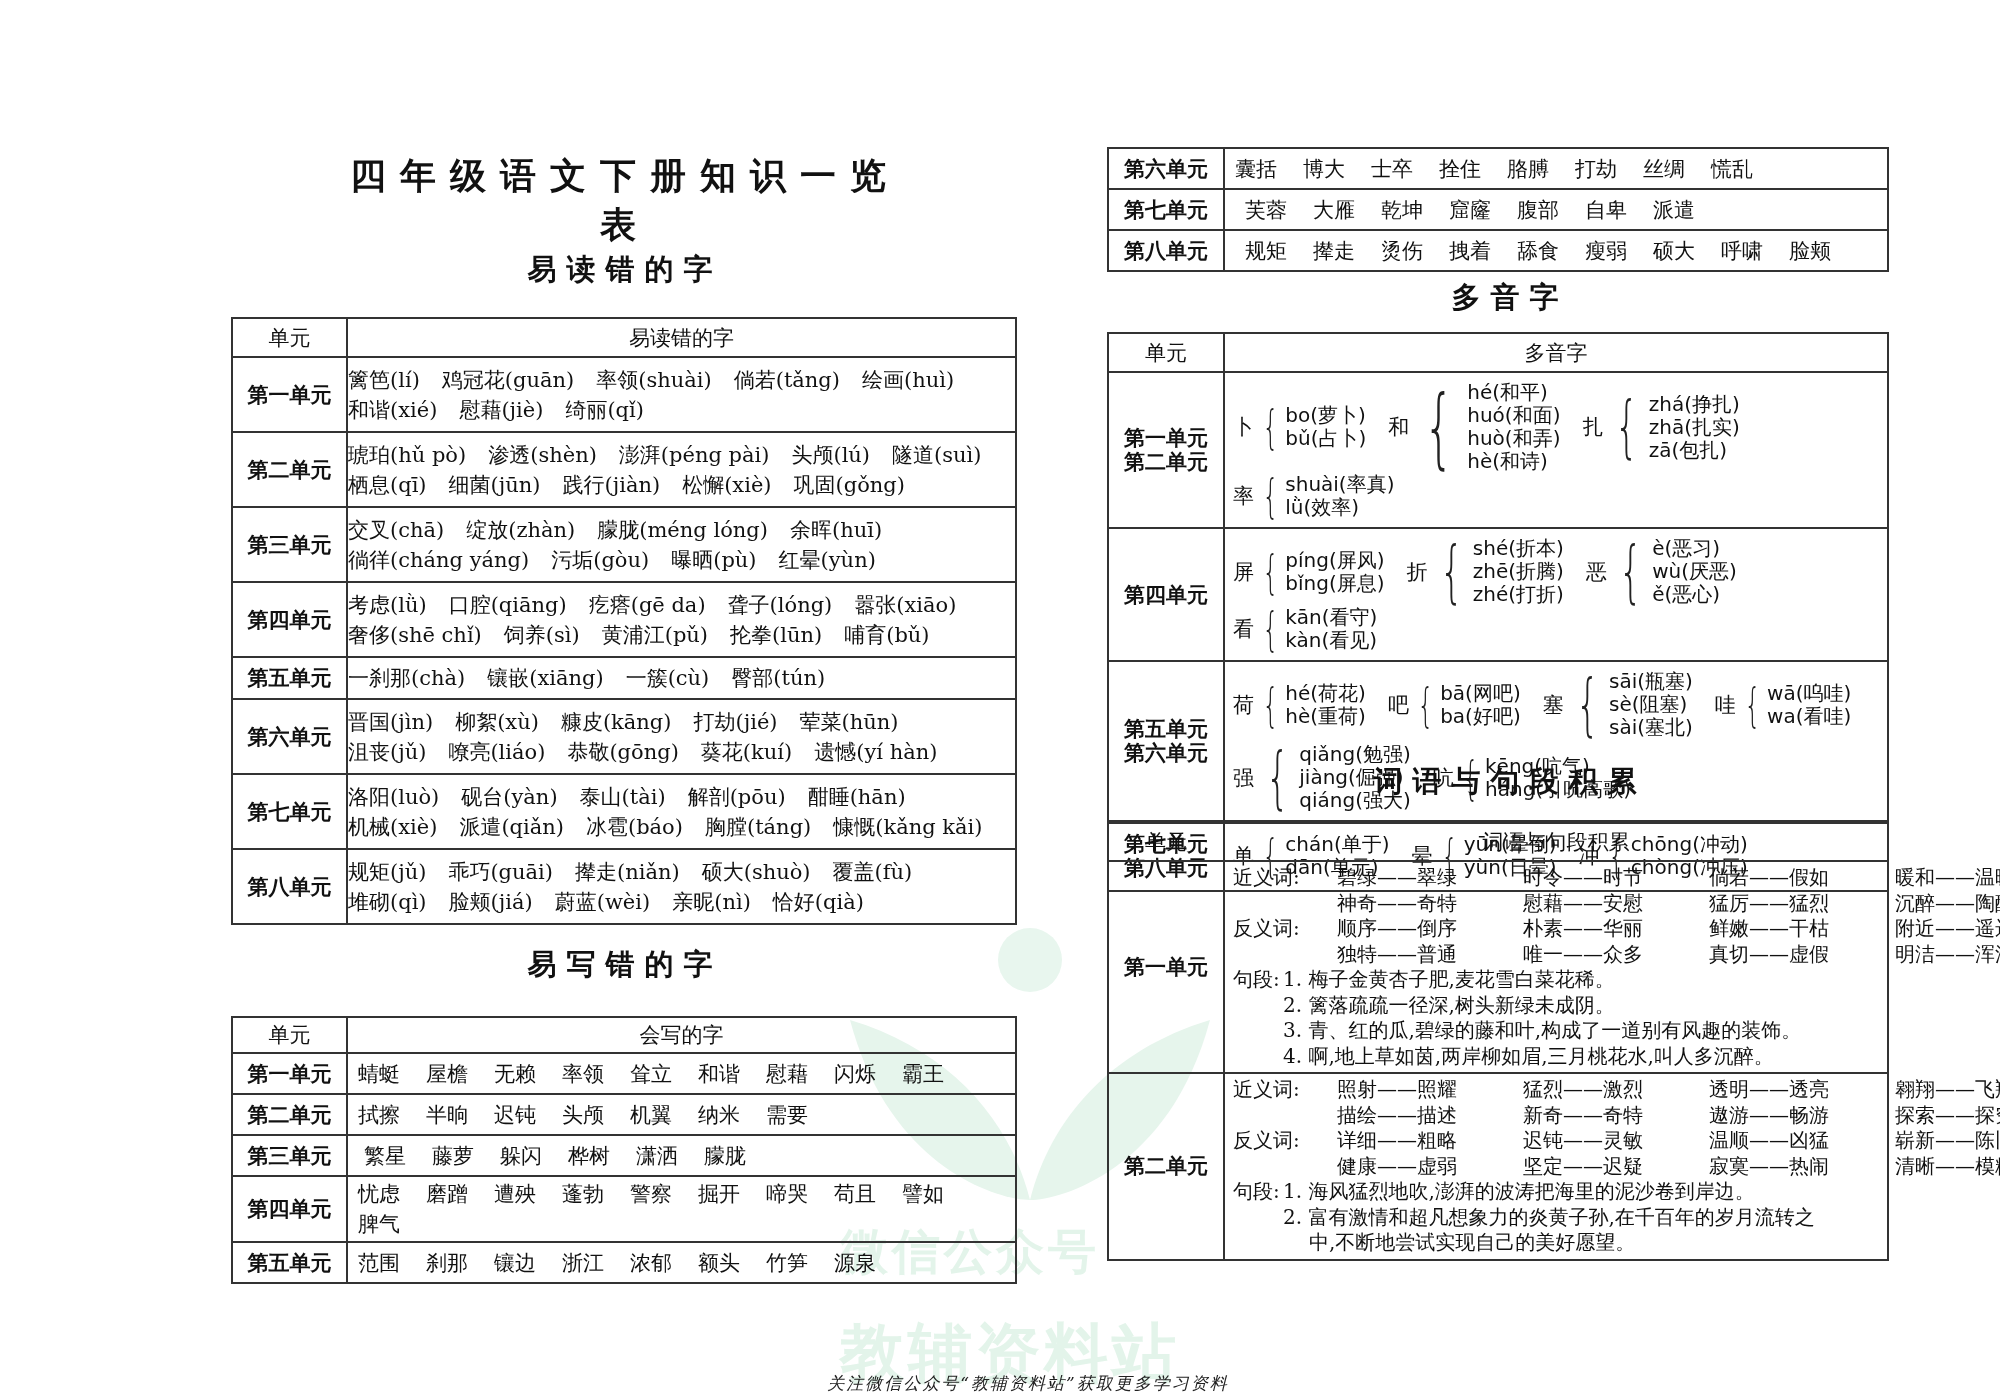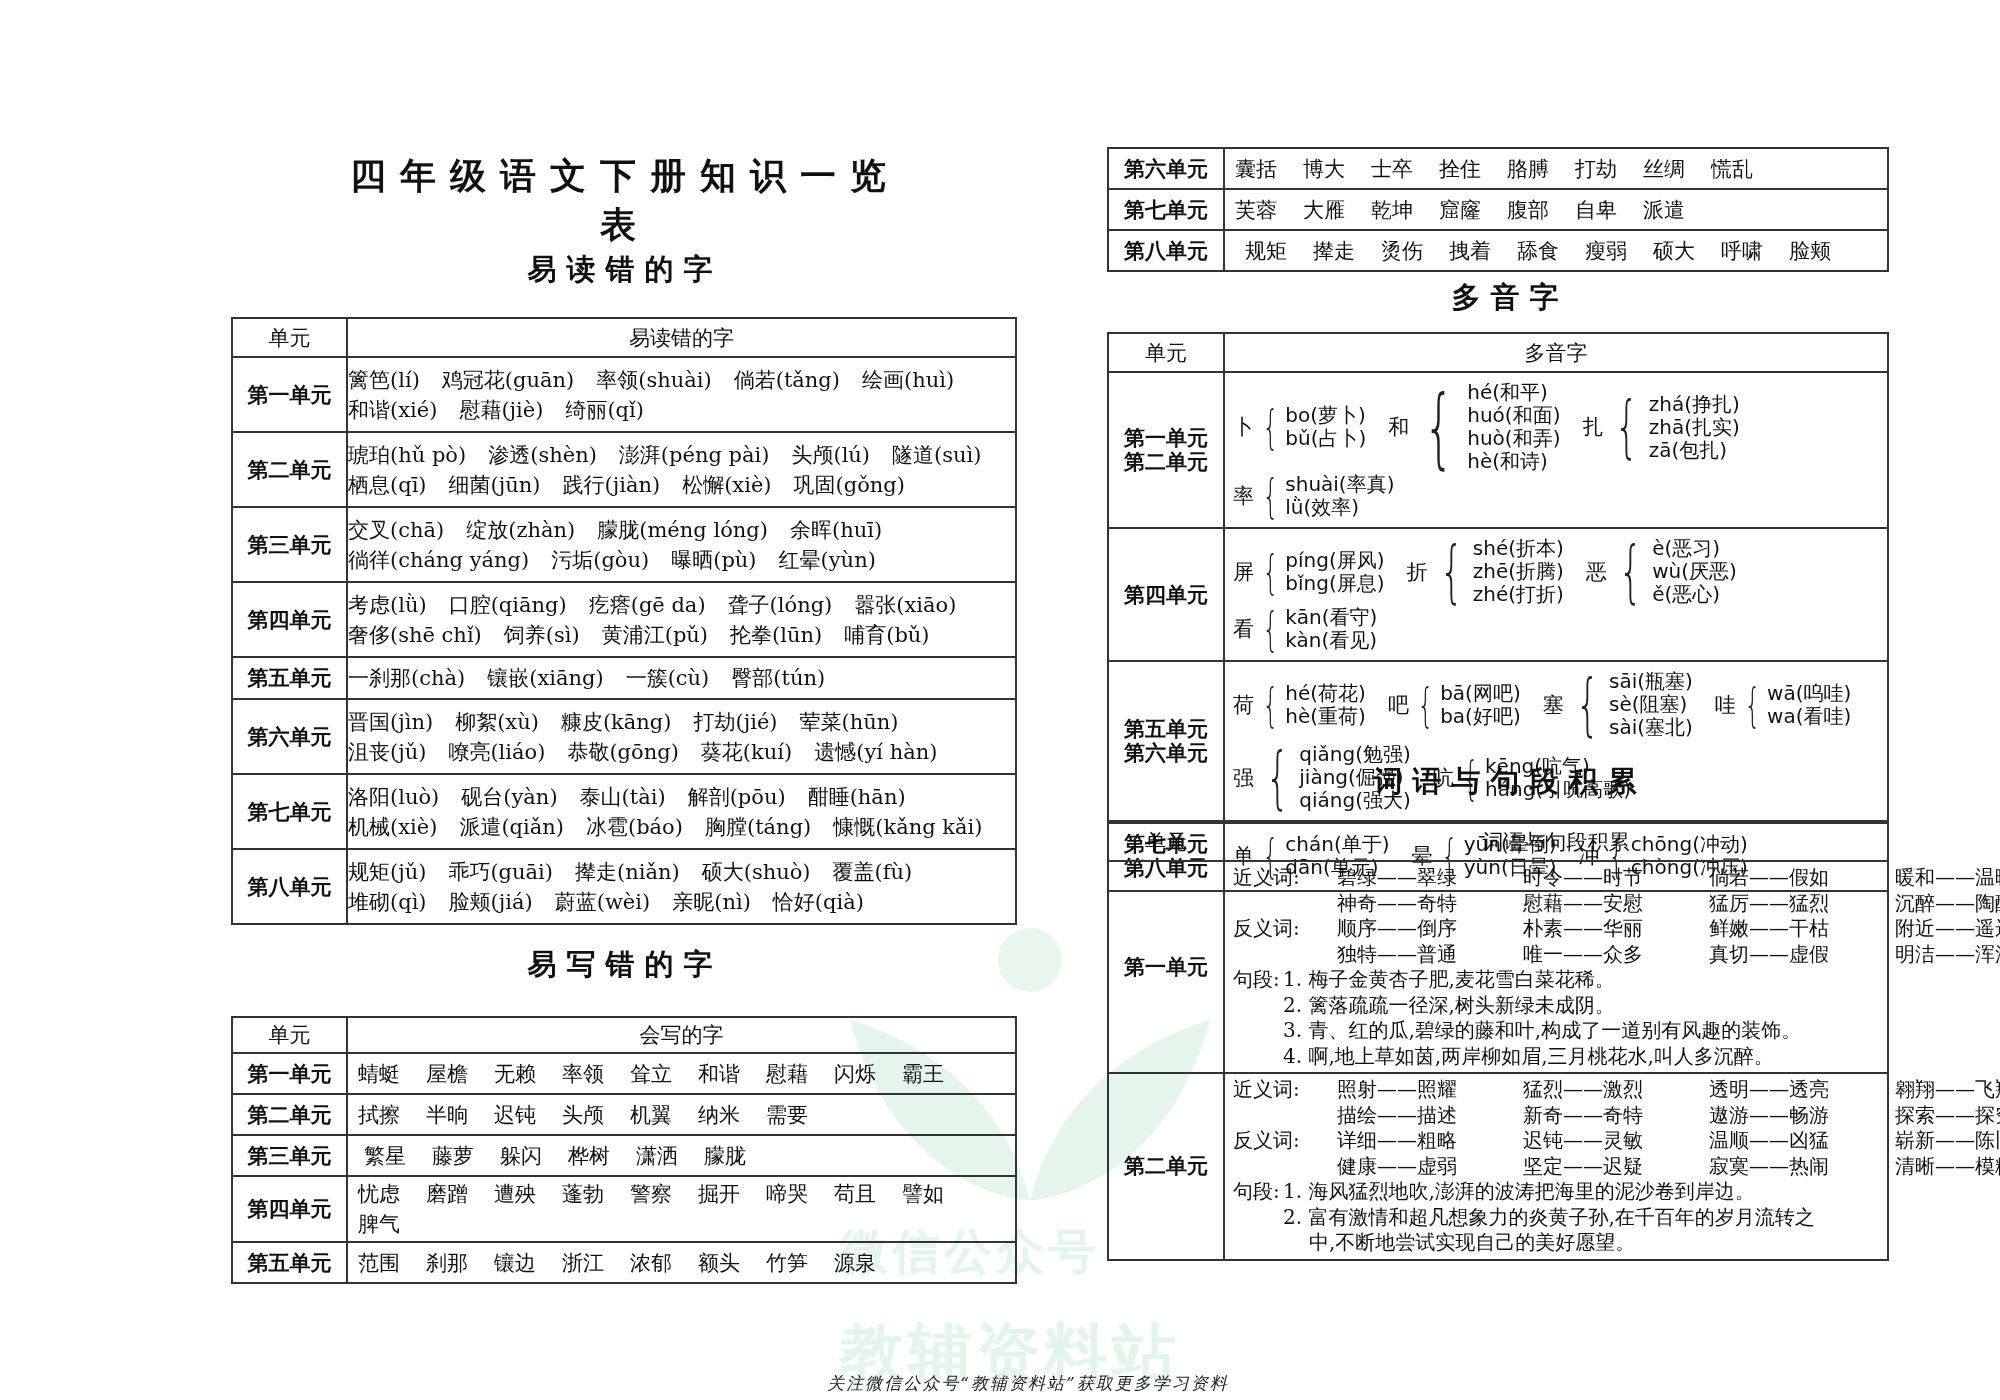--- a/index.html
+++ b/index.html
@@ -160,21 +160,21 @@
       <col style="width:116px">
       <col>
     </colgroup>
   <tbody id="miswrite-cont-body">
       <tr style="height: 41px;">
         <td class="unit">第六单元</td>
         <td class="body" style="padding: 2px 10px;"><span class="word">囊括</span><span class="word">博大</span><span class="word">士卒</span><span class="word">拴住</span><span class="word">胳膊</span><span class="word">打劫</span><span class="word">丝绸</span><span class="word">慌乱</span></td>
       </tr>
       <tr style="height: 41px;">
         <td class="unit">第七单元</td>
-        <td class="body" style="padding: 2px 10px;"><span class="word">芙蓉</span><span class="word">大雁</span><span class="word">乾坤</span><span class="word">窟窿</span><span class="word">腹部</span><span class="word">自卑</span><span class="word">派遣</span></td>
+        <td class="body" style="padding: 2px 20px;"><span class="word">芙蓉</span><span class="word">大雁</span><span class="word">乾坤</span><span class="word">窟窿</span><span class="word">腹部</span><span class="word">自卑</span><span class="word">派遣</span></td>
       </tr>
       <tr style="height: 41px;">
         <td class="unit">第八单元</td>
         <td class="body" style="padding: 2px 20px;"><span class="word">规矩</span><span class="word">撵走</span><span class="word">烫伤</span><span class="word">拽着</span><span class="word">舔食</span><span class="word">瘦弱</span><span class="word">硕大</span><span class="word">呼啸</span><span class="word">脸颊</span></td>
       </tr>
     </tbody>
 </table>
 
 <div class="sec-title serif" style="left:1320px; top:278px; width:380px;">多音字</div>
 <table class="kt" style="left:1107px; top:320px; width:782px;">

